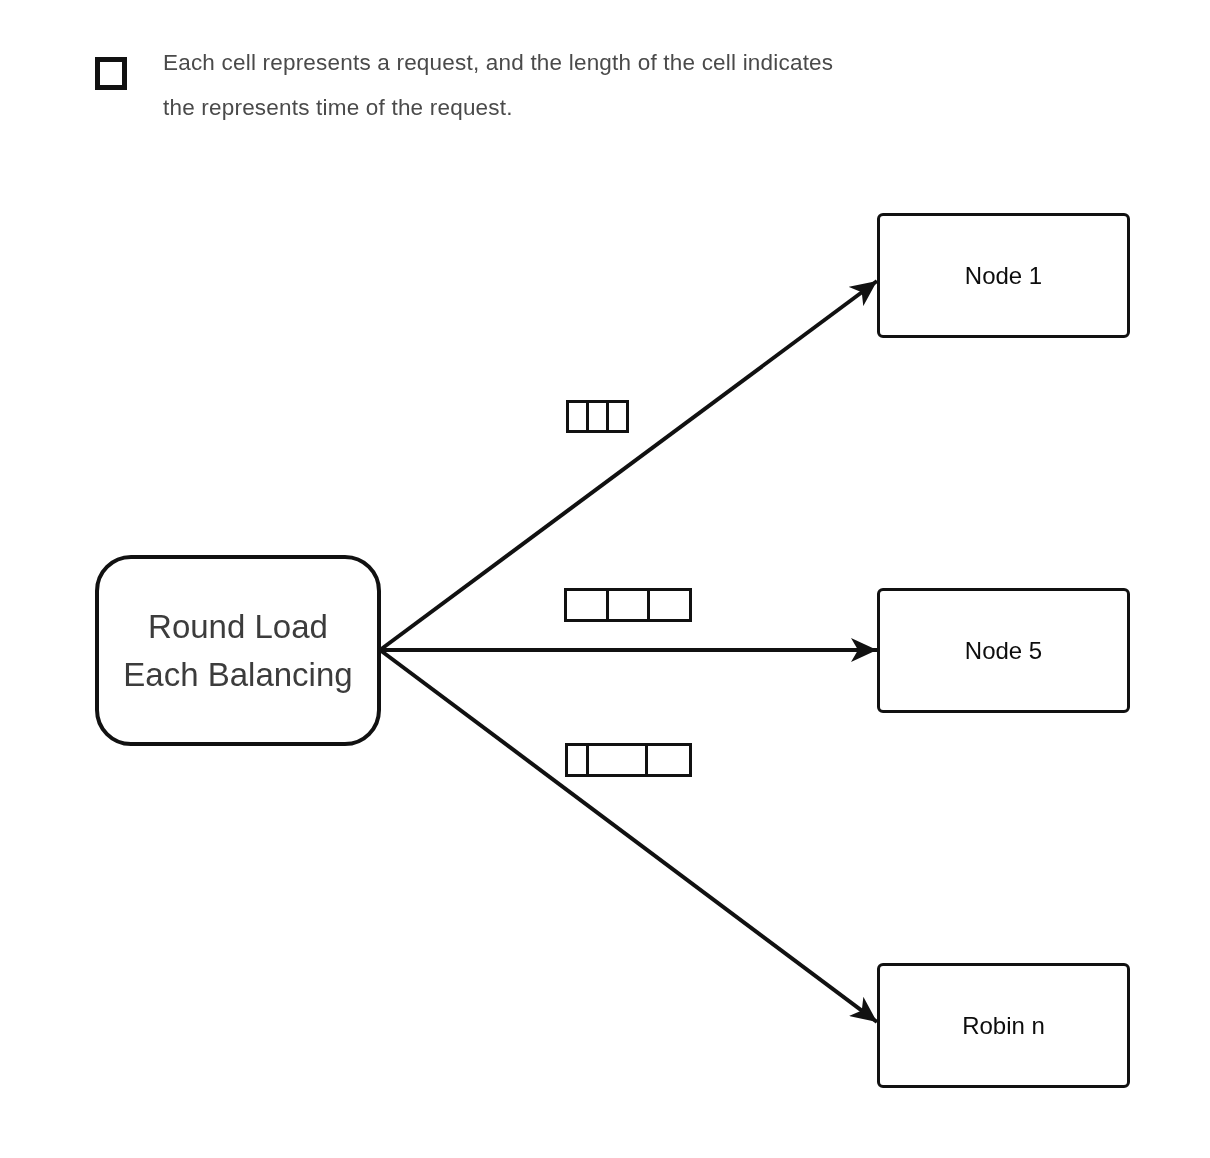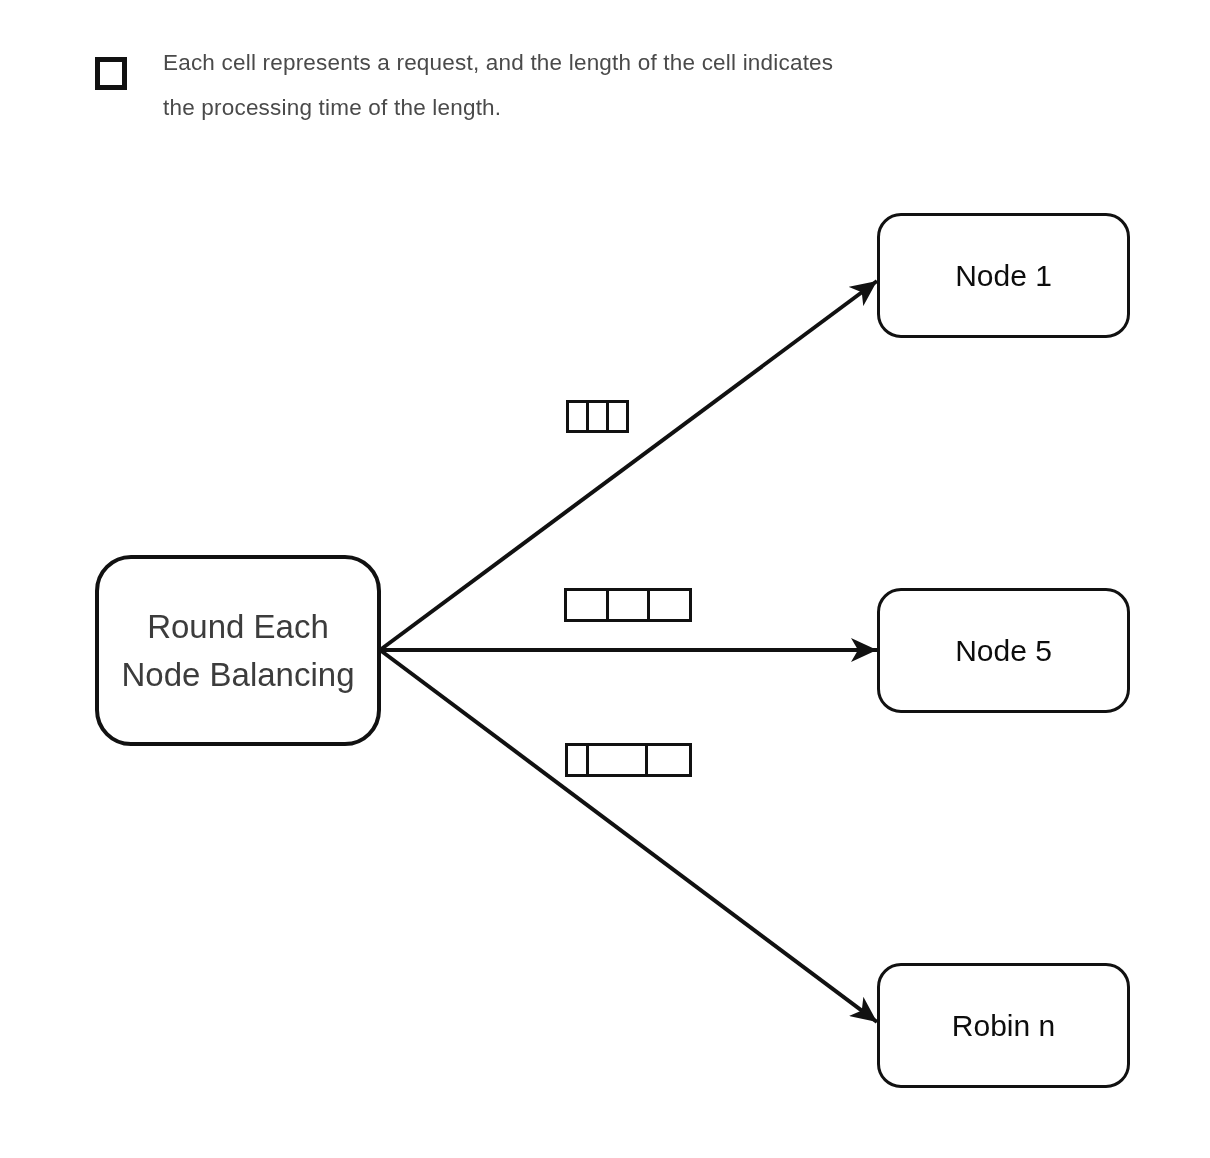--- a/index.html
+++ b/index.html
@@ -64,22 +64,22 @@
     border-radius: 36px;
     font-size: 33px;
     line-height: 48px;
     color: var(--source-text, #3c3c3c);
   }
   .node-box {
     left: 877px;
     width: 253px;
     height: 125px;
     border-width: 3.5px;
-    border-radius: 24px;
-    font-size: 30px;
+    border-radius: 6px;
+    font-size: 24px;
     color: var(--node-text, #0d0d0d);
     text-align: center;
   }
   .node-1 { top: 213px; }
   .node-2 { top: 588px; }
   .node-n { top: 963px; }
 
   
   .cell-group {
     position: absolute;
@@ -101,37 +101,37 @@
   .cg-3 { left: 565px; top: 743px; width: 127px; height: 34px; }
 </style>
 </head>
 <body>
 
 <div class="canvas" style="--bg: #ffffff; --stroke: #111111; --legend-text: #4a4a4a; --source-text: #3c3c3c; --node-text: #0d0d0d; --cell-fill: #ffffff;">
 
   <span class="legend-square"></span>
   <div class="legend-text">
     <div>Each cell represents a request, and the length of the cell indicates</div>
-    <div>the processing time of the length.</div>
+    <div>the represents time of the request.</div>
   </div>
 
   <svg class="arrows" width="1210" height="1158" viewBox="0 0 1210 1158">
     <defs>
       <marker id="arrowhead" markerUnits="userSpaceOnUse" markerWidth="30" markerHeight="24" viewBox="0 0 30 24" refX="26" refY="12" orient="auto">
         <path d="M0,0 L26,12 L0,24 L7,12 Z" fill="#111111"></path>
       </marker>
     </defs>
     <line x1="380" y1="650" x2="877" y2="281" stroke="#111111" stroke-width="4" marker-end="url(#arrowhead)"></line>
     <line x1="380" y1="650" x2="877" y2="650" stroke="#111111" stroke-width="4" marker-end="url(#arrowhead)"></line>
     <line x1="380" y1="650" x2="877" y2="1022" stroke="#111111" stroke-width="4" marker-end="url(#arrowhead)"></line>
   </svg>
 
   <div class="box source-box">
-    <div>Round Each</div>
-    <div>Node Balancing</div>
+    <div>Round Load</div>
+    <div>Each Balancing</div>
   </div>
 
   <div class="box node-box node-1">
     <span>Node 1</span>
   </div>
   <div class="box node-box node-2">
     <span>Node 5</span>
   </div>
   <div class="box node-box node-n">
     <span>Robin n</span>

